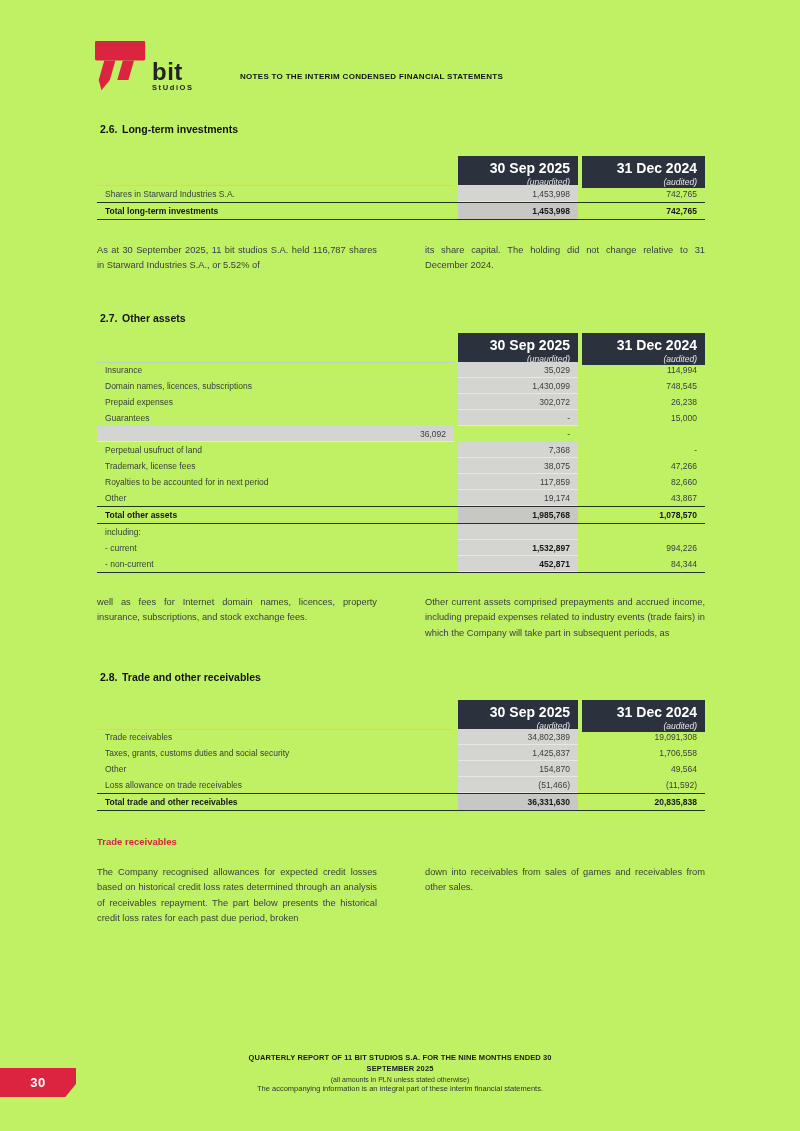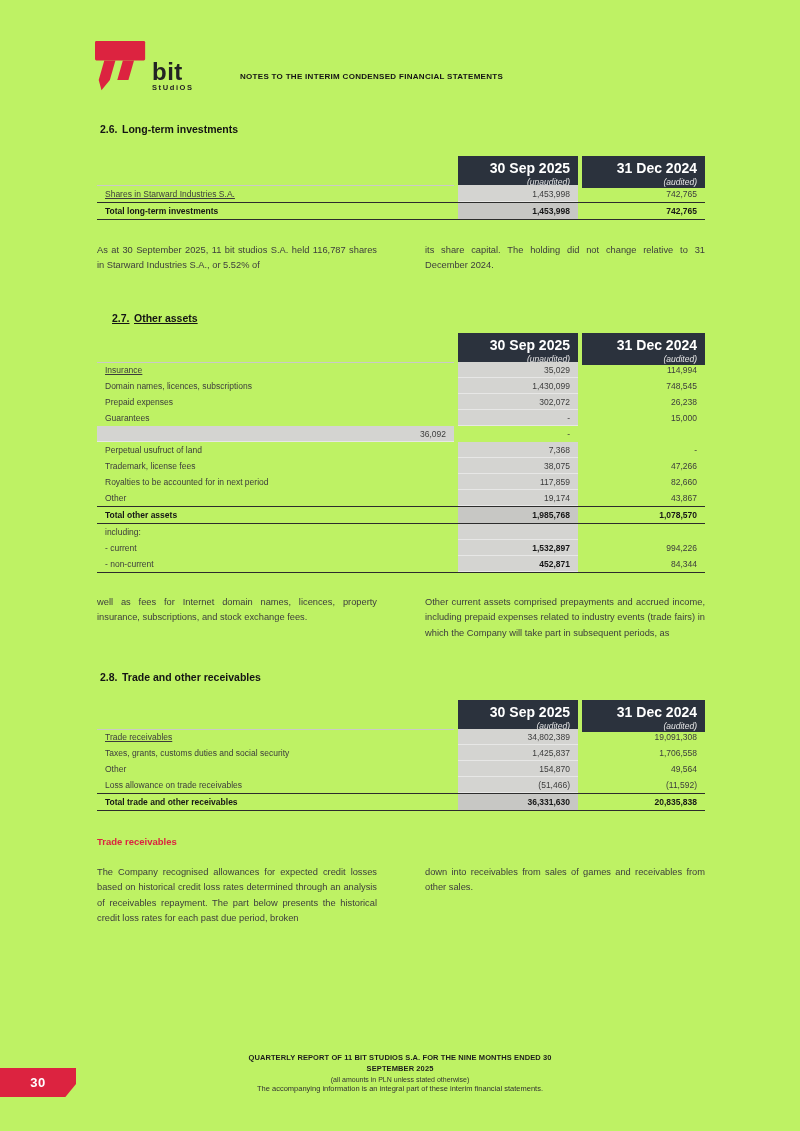--- a/index.html
+++ b/index.html
@@ -26,21 +26,21 @@
   .th.blank { background:transparent; }
   .th .d { font-weight:700; font-size:14px; display:block; }
   .th .s { font-style:italic; font-size:8.5px; color:#e6e6e6; display:block; }
 
   .trow { display:grid; grid-template-columns:357px 120px 123px; column-gap:4px; min-height:16px; }
   .t26 .trow { min-height:17px; }
   .td { font-size:8.5px; color:#3c3c3c; display:flex; align-items:center; }
   .td.label { padding-left:8px; }
   .td.v1, .td.v2 { justify-content:flex-end; text-align:right; padding-right:8px; }
   .td.v1 { background:#d4d4d1; box-shadow: inset 0 -1px 0 rgba(255,255,255,0.45); }
-  .tbody .trow:first-child .td.label { box-shadow: inset 0 1px 0 #cacac8; text-decoration: underline; }
+  .tbody .trow:first-child .td.label { box-shadow: inset 0 1px 0 #cacac8; }
   .trow.total { min-height:18px; border-top:1.5px solid #2c2c2c; border-bottom:1.5px solid #2c2c2c; }
   .trow.total .td { font-weight:700; color:#161616; }
   .trow.total .td.v1 { background:#c7c7c4; box-shadow:none; }
   .trow.em-v1 .td.v1 { font-weight:700; color:#161616; }
   .tbody.closed-bottom { border-bottom:1.5px solid #2c2c2c; }
 
   
   .cols { position:absolute; width:608px; display:flex; gap:48px; }
   .col { width:280px; font-size:9.3px; line-height:15.4px; color:#3d3d3d; text-align:justify; }
 
@@ -102,21 +102,21 @@
           <div class="td v2">742,765</div>
         </div>
       </div>
   </div>
 
   <div class="cols" style="left:97px; top:243px;">
     <div class="col">As at 30 September 2025, 11 bit studios S.A. held 116,787 shares in Starward Industries S.A., or 5.52% of</div>
     <div class="col">its share capital. The holding did not change relative to 31 December 2024.</div>
   </div>
 
-  <div class="sec-h" style="left:112px; top:312px;text-decoration:underline;">
+  <div class="sec-h" style="left:100px; top:312px;">
     <span class="num">2.7.</span>
     <span>Other assets</span>
   </div>
 
   <div class="tbl" style="left:97px; top:333px;">
     <div class="thead">
       <div class="th blank"></div>
       <div class="th">
         <span class="d">30 Sep 2025</span>
         <span class="s">(unaudited)</span>

